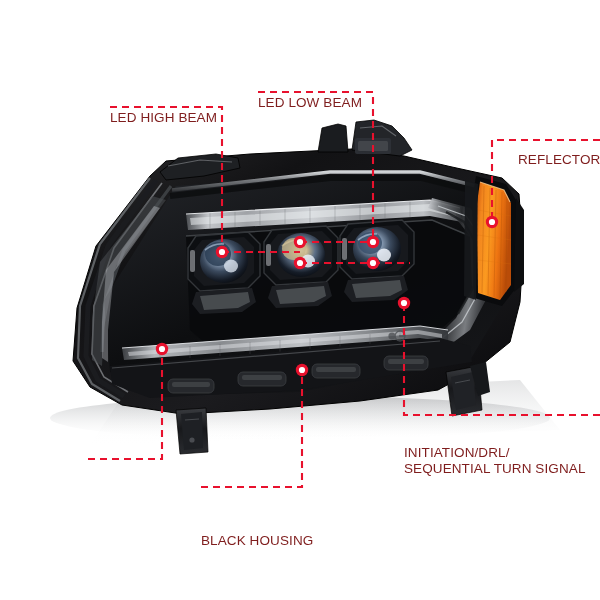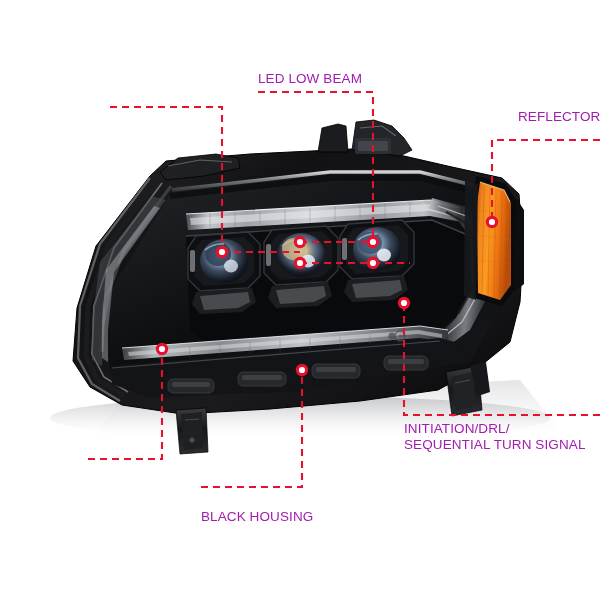--- a/index.html
+++ b/index.html
@@ -1,22 +1,22 @@
 <!DOCTYPE html>
 <html><head>
 <meta charset="utf-8">
 <style>
   html,body{margin:0;padding:0;background:#ffffff;}
   body{width:600px;height:600px;overflow:hidden;
        font-family:"Liberation Sans","DejaVu Sans",sans-serif;}
   #stage{position:relative;width:600px;height:600px;background:#fff;}
   #art{position:absolute;left:0;top:0;width:600px;height:600px;}
-  .lbl{position:absolute;color:#a21caf;font-size:13.5px;letter-spacing:.1px;
+  .lbl{position:absolute;color:#7f1d1d;font-size:13.5px;letter-spacing:.1px;
        line-height:15.5px;white-space:pre;font-weight:400;
-       font-family:"Liberation Sans","DejaVu Sans",sans-serif;}
+       font-family:"Liberation Sans","DejaVu Sans",sans-serif;margin-top:24px;}
   .lbl.two{line-height:16px;}
 </style>
 </head>
 <body>
 
 <div id="stage">
 
   <svg id="art" viewBox="0 0 600 600">
     <defs>
       <linearGradient id="gBody" x1="0" y1="0" x2="1" y2="1">
@@ -297,24 +297,25 @@
         <circle cx="373" cy="263" r="3.1" fill="#ffffff"></circle>
         <circle cx="162" cy="349" r="6.2" fill="#e8112d"></circle>
         <circle cx="162" cy="349" r="3.1" fill="#ffffff"></circle>
         <circle cx="302" cy="370" r="6.2" fill="#e8112d"></circle>
         <circle cx="302" cy="370" r="3.1" fill="#ffffff"></circle>
         <circle cx="404" cy="303" r="6.2" fill="#e8112d"></circle>
         <circle cx="404" cy="303" r="3.1" fill="#ffffff"></circle>
       </g>
   </svg>
 
+  <div class="lbl" style="left:110px;top:86px;">LED HIGH BEAM</div>
 
   <div class="lbl" style="left:258px;top:71px;">LED LOW BEAM</div>
 
-  <div class="lbl" style="left:518px;top:109px;">REFLECTOR</div>
+  <div class="lbl" style="left:518px;top:128px;">REFLECTOR</div>
 
 
   <div class="lbl" style="left:201px;top:509px;">BLACK HOUSING</div>
 
   <div class="lbl two" style="left:404px;top:421px;">INITIATION/DRL/
 SEQUENTIAL TURN SIGNAL</div>
 
 </div>
 
 </body></html>

